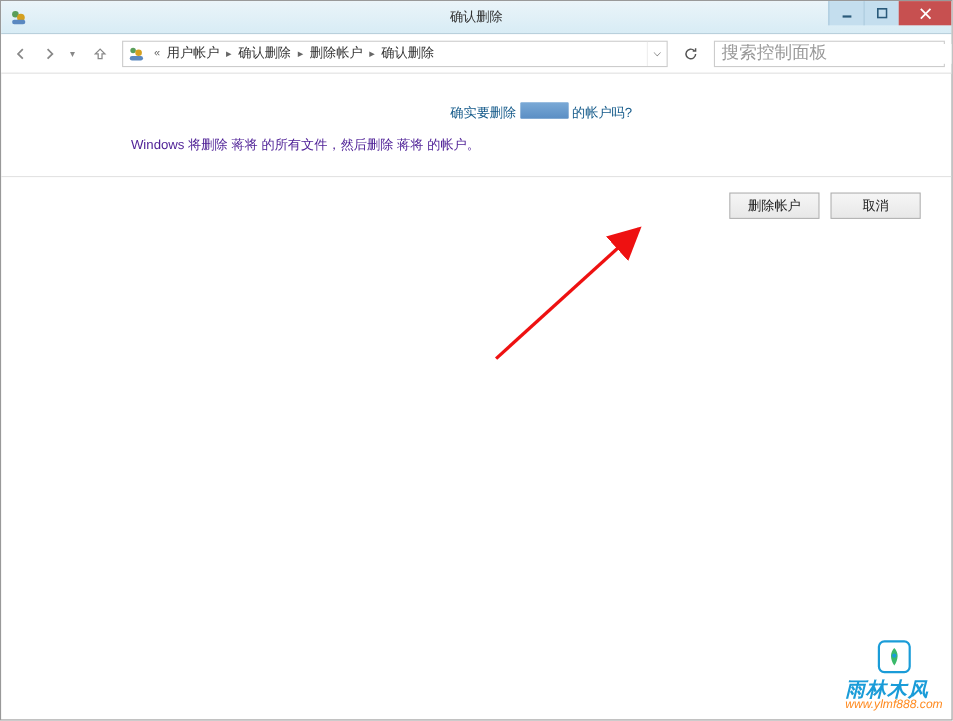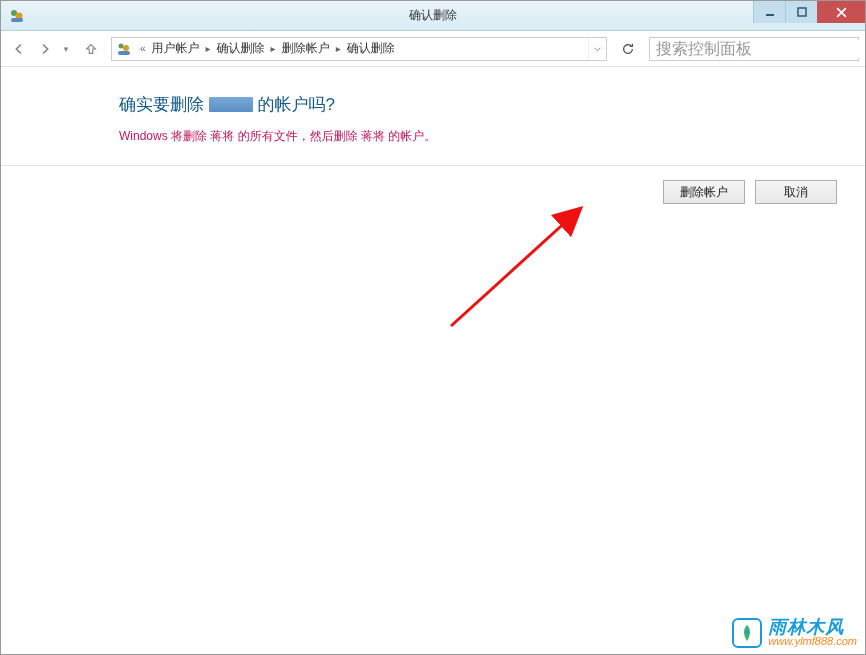--- a/index.html
+++ b/index.html
@@ -172,36 +172,37 @@
       align-items: center;
       justify-content: center;
       color: #3a7cc4;
       cursor: pointer;
     }
     
     .content {
       padding: 26px 0 0 118px;
     }
     .heading {
-      font-size: 17px;
+      font-size: 12px;
       color: #145a8a;
       font-weight: normal;
       margin-bottom: 12px;
+      text-align: center;
     }
     .heading-redacted {
       display: inline-block;
       width: 44px;
       height: 15px;
       background: linear-gradient(#7aa9d6, #5a8ec4);
       border-radius: 1px;
       vertical-align: -2px;
     }
     .desc {
       font-size: 12px;
-      color: #be185d;
+      color: #4c1d95;
     }
     .action-row {
       border-top: 1px solid #e3e3e3;
       margin-top: 20px;
       padding: 14px 28px 0 0;
       display: flex;
       justify-content: flex-end;
       gap: 10px;
     }
     .action-btn {
@@ -222,20 +223,21 @@
       pointer-events: none;
     }
     
     .watermark {
       position: absolute;
       right: 8px;
       bottom: 6px;
       display: flex;
       align-items: center;
       gap: 6px;
+      flex-direction: column;
     }
     .wm-logo {
       width: 30px;
       height: 30px;
       border: 2px solid #1a9cd8;
       border-radius: 6px;
       display: flex;
       align-items: center;
       justify-content: center;
       background: #fff;

